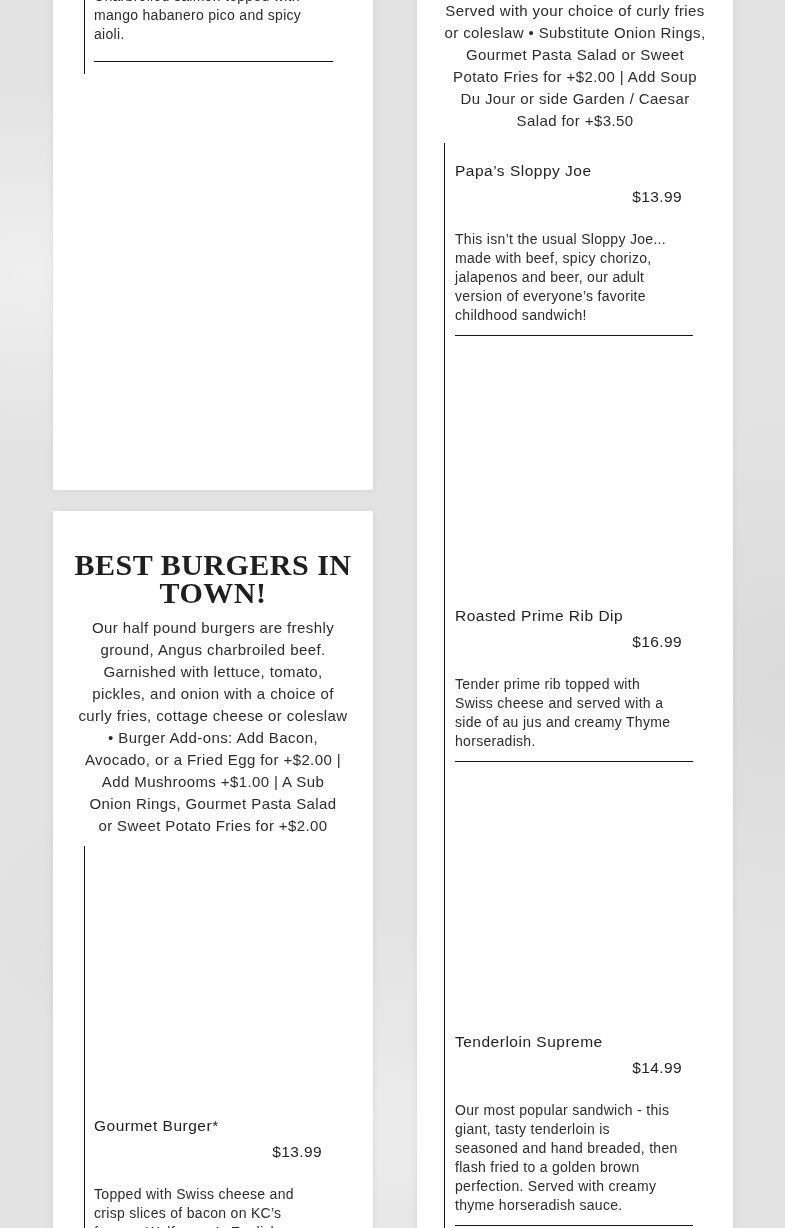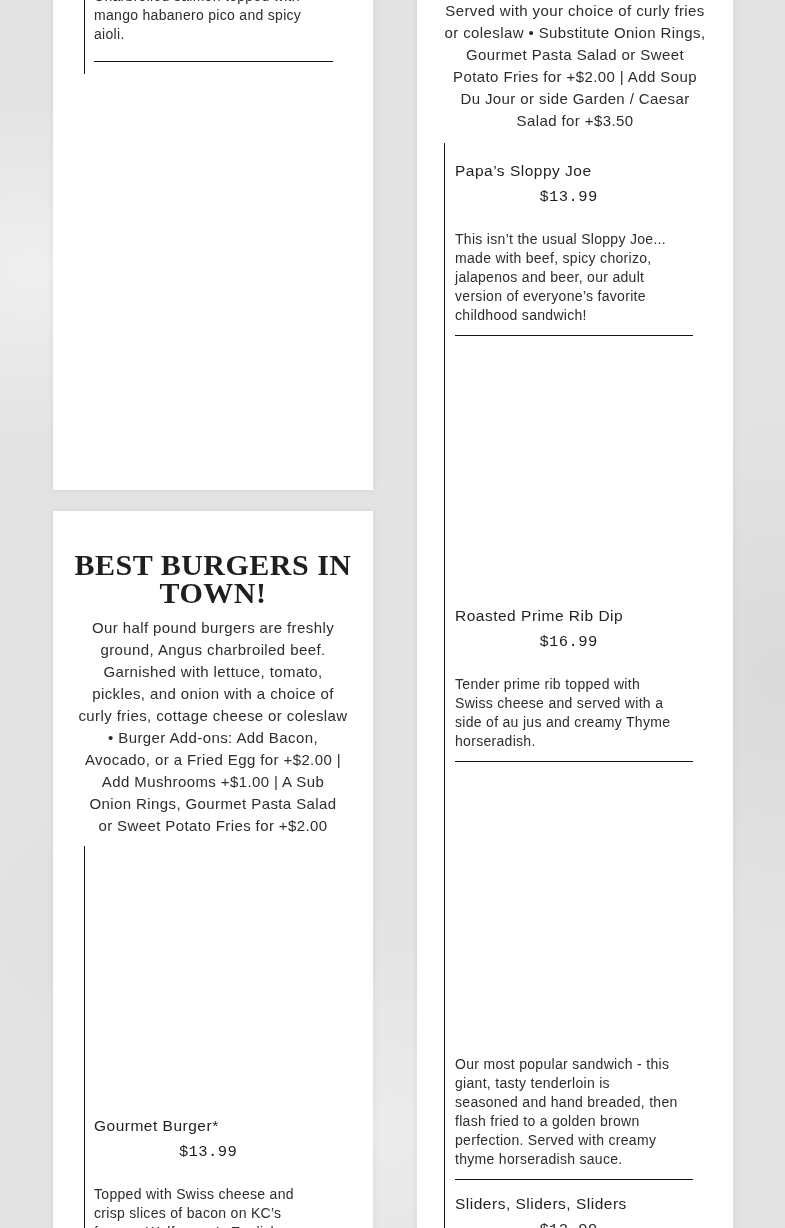--- a/index.html
+++ b/index.html
@@ -62,25 +62,24 @@
   .item-name{
     font-size:15.5px;
     line-height:20px;
     letter-spacing:0.5px;
     color:var(--heading);
   }
   .item-price{
     font-size:15.5px;
     line-height:20px;
     letter-spacing:0.4px;
-    text-align:center;
+    text-align:right;
     padding-right:11px;
     margin-top:6px;
     color:var(--heading);
-    font-family:Liberation Mono, monospace;
   }
   .item-desc{
     font-size:14px;
     line-height:19px;
     letter-spacing:0.3px;
     margin-top:23px;
     white-space:pre-line;
   }
   .partial-desc{margin-top:0;}
   .divider{
@@ -157,20 +156,22 @@
       <div class="item-price">$16.99</div>
       <p class="item-desc">Tender prime rib topped with
 Swiss cheese and served with a
 side of au jus and creamy Thyme
 horseradish.</p>
       <div class="divider"></div>
     </div>
 
     <div>
       <div class="spacer-lg"></div>
+      <div class="item-name">Tenderloin Supreme</div>
+      <div class="item-price">$14.99</div>
       <p class="item-desc">Our most popular sandwich - this
 giant, tasty tenderloin is
 seasoned and hand breaded, then
 flash fried to a golden brown
 perfection. Served with creamy
 thyme horseradish sauce.</p>
       <div class="divider"></div>
     </div>
 
     <div>

